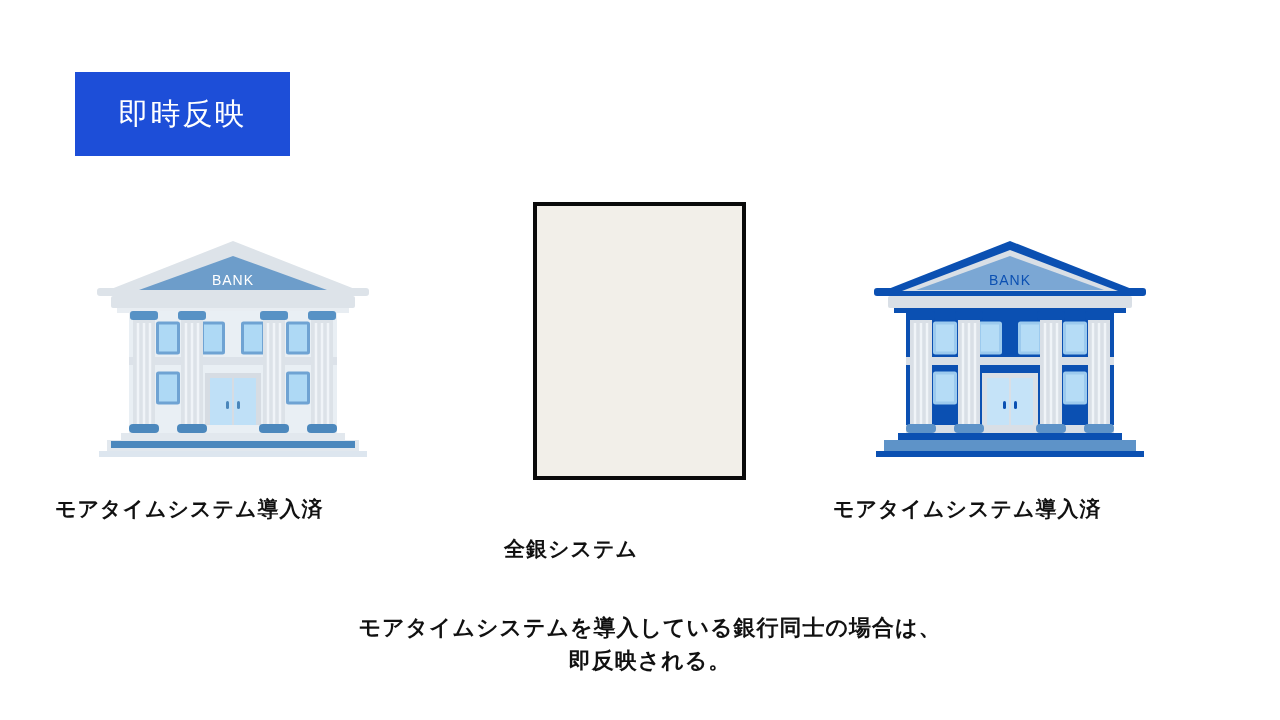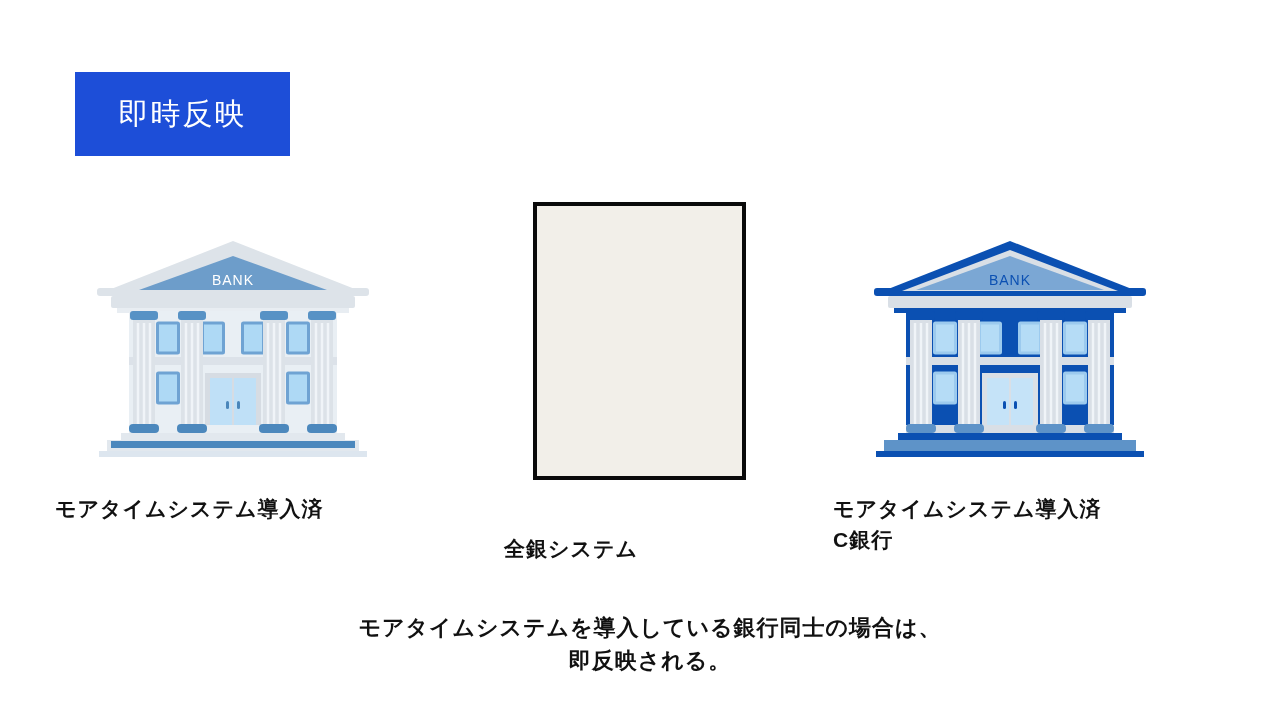--- a/index.html
+++ b/index.html
@@ -280,21 +280,20 @@
   </div>
 
   <div class="bank-label label-a-pos">
     <div>モアタイムシステム導入済</div>
   </div>
 
   <div class="box-label">全銀システム</div>
 
   <div class="bank-label label-c-pos">
     <div>モアタイムシステム導入済</div>
-    <div>C銀行</div>
   </div>
 
   <div class="caption">
     <div>モアタイムシステムを導入している銀行同士の場合は、</div>
     <div>即反映される。</div>
   </div>
 
 </div>
 
 </body></html>

